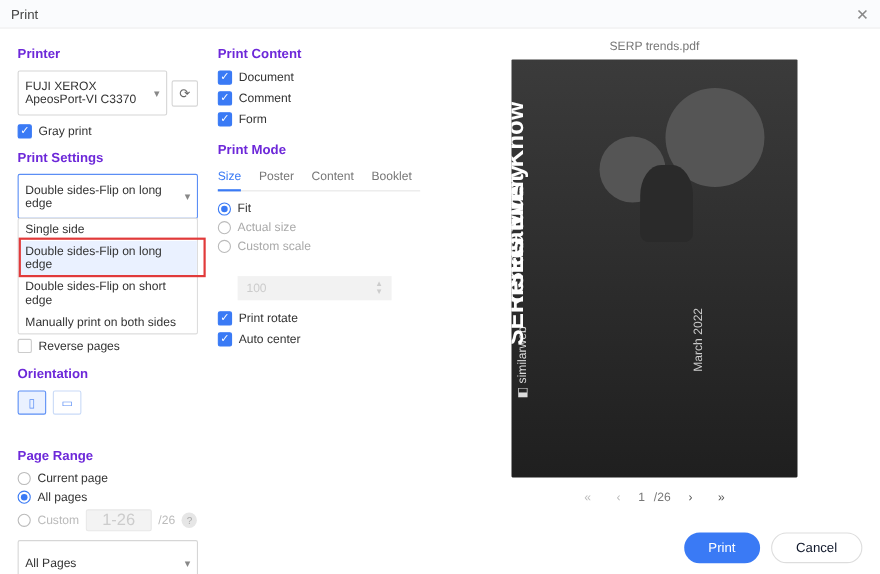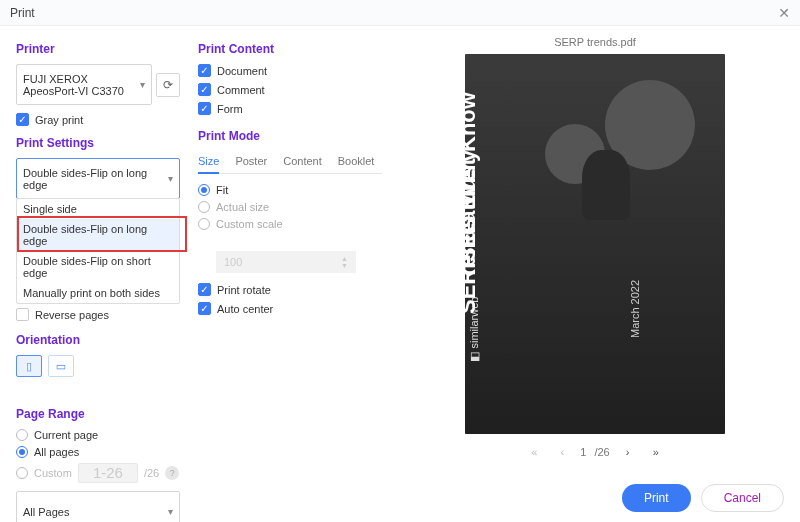--- a/index.html
+++ b/index.html
@@ -66,21 +66,21 @@
 .preview .g2 { width: 60px; height: 60px; right: 120px; top: 70px; }
 .preview .silhouette { position: absolute; width: 48px; height: 70px; background: #2a2a2a; right: 95px; top: 96px; border-radius: 40% 40% 8px 8px; }
 
 .pager { display: flex; gap: 8px; align-items: center; margin-top: 8px; color: #777; font-size: 11px; }
 .pager .pbtn { width: 20px; height: 20px; display: flex; align-items: center; justify-content: center; color: #bbb; }
 .pager .pbtn.enabled { color: #555; }
 
 .footer { position: absolute; right: 16px; bottom: 10px; display: flex; gap: 10px; }
 .btn { height: 28px; padding: 0 22px; border-radius: 14px; font-size: 12px; display: inline-flex; align-items: center; justify-content: center; }
 .btn-primary { background: #3a7af5; color: #fff; border: none; }
-.btn-secondary { background: #fff; color: #a21caf; border: 1px solid #ddd; }
+.btn-secondary { background: #fff; color: #0f172a; border: 1px solid #ddd; }
 </style>
 </head>
 <body>
 
 <div class="titlebar">
   <span class="title">Print</span>
   <span class="close">✕</span>
 </div>
 
 <div class="main">

